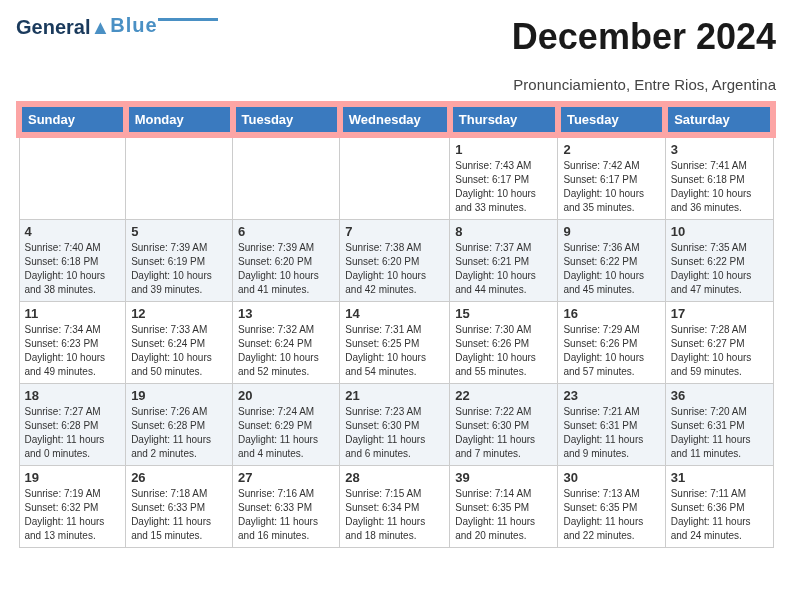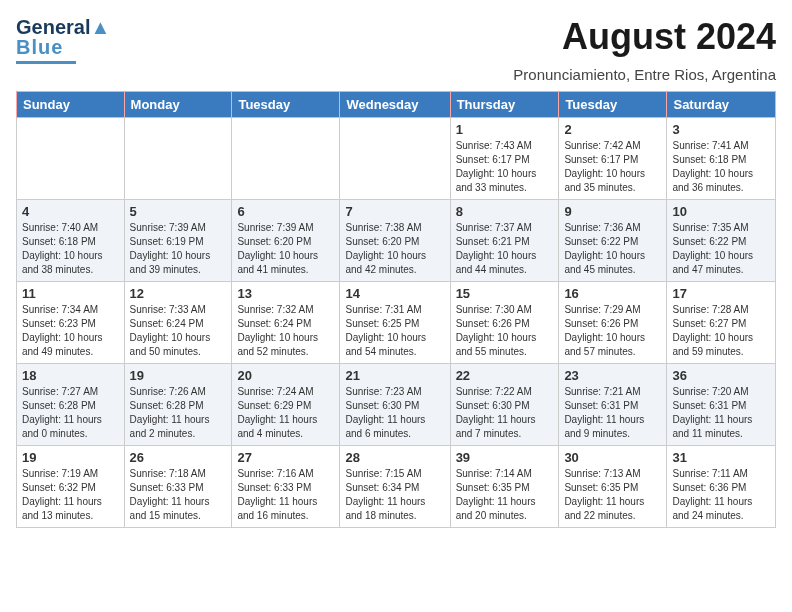--- a/index.html
+++ b/index.html
@@ -11,21 +11,21 @@
       padding: 16px;
     }
     .header {
       display: flex;
       align-items: flex-start;
       justify-content: space-between;
       margin-bottom: 8px;
     }
     .logo {
       display: flex;
-      flex-direction: column;
+      flex-direction: row;
       align-items: flex-start;
     }
     .logo-text {
       font-size: 20px;
       font-weight: bold;
       color: #1a3a5c;
       line-height: 1.1;
     }
     .logo-text span {
       color: #4a90c4;
@@ -40,35 +40,35 @@
       text-align: right;
     }
     .main-title {
       font-size: 36px;
       font-weight: bold;
       color: #1a1a1a;
     }
     .subtitle {
       font-size: 15px;
       color: #444;
-      margin-top: 8px;
+      margin-top: 18px;
     }
     table {
       width: 100%;
       border-collapse: collapse;
       font-size: 10.5px;
     }
     thead tr th {
       background: #3a7abf;
       color: #fff;
       text-align: left;
       padding: 5px 6px;
       font-size: 13px;
       font-weight: bold;
-      border: 1px solid #fca5a5;
+      border: 6px solid #fca5a5;
     }
     tbody tr td {
       border: 1px solid #ccc;
       padding: 4px 5px;
       vertical-align: top;
       width: 113px;
       min-height: 70px;
     }
     tbody tr:nth-child(odd) td {
       background: #fff;
@@ -99,21 +99,21 @@
   <div class="logo">
     <div style="display:flex;align-items:center;">
       <span class="logo-text">General<span>▲</span></span>
     </div>
     <div style="display:flex;align-items:flex-end;margin-top:-2px;">
       <span style="font-size:20px;font-weight:bold;color:#4a90c4;letter-spacing:1px;">Blue</span>
     </div>
     <div class="logo-line"></div>
   </div>
   <div class="title-section">
-    <div class="main-title">August 2024</div>
+    <div class="main-title">December 2024</div>
     <div class="subtitle">Pronunciamiento, Entre Rios, Argentina</div>
   </div>
 </div>
 
 <table>
   <thead>
     <tr>
     <th>Sunday</th>
         <th>Monday</th>
         <th>Tuesday</th>

